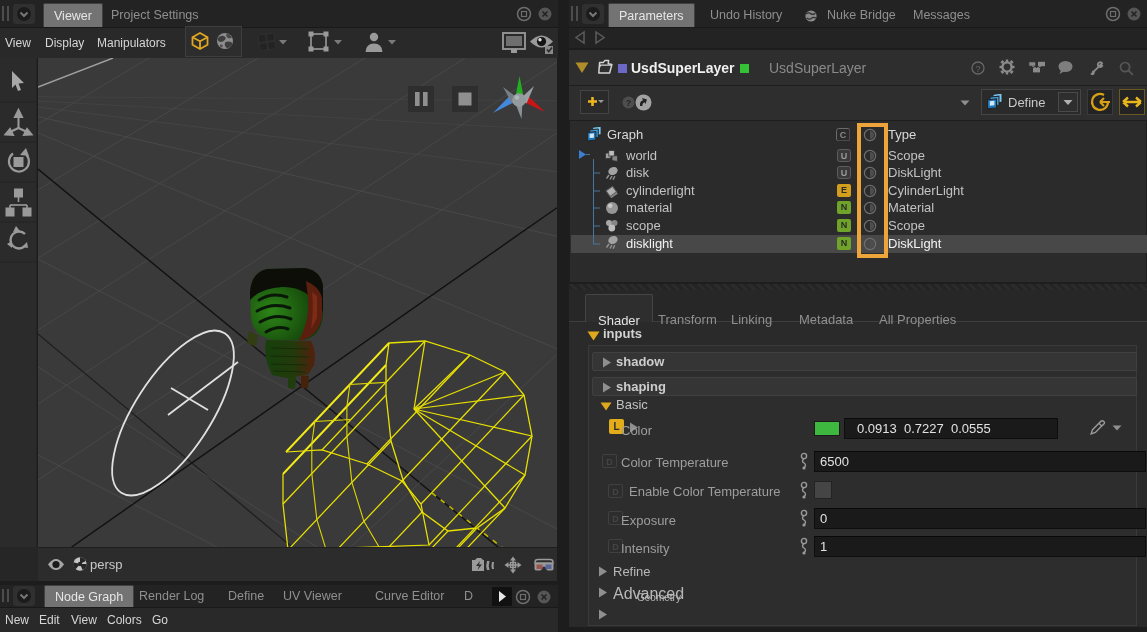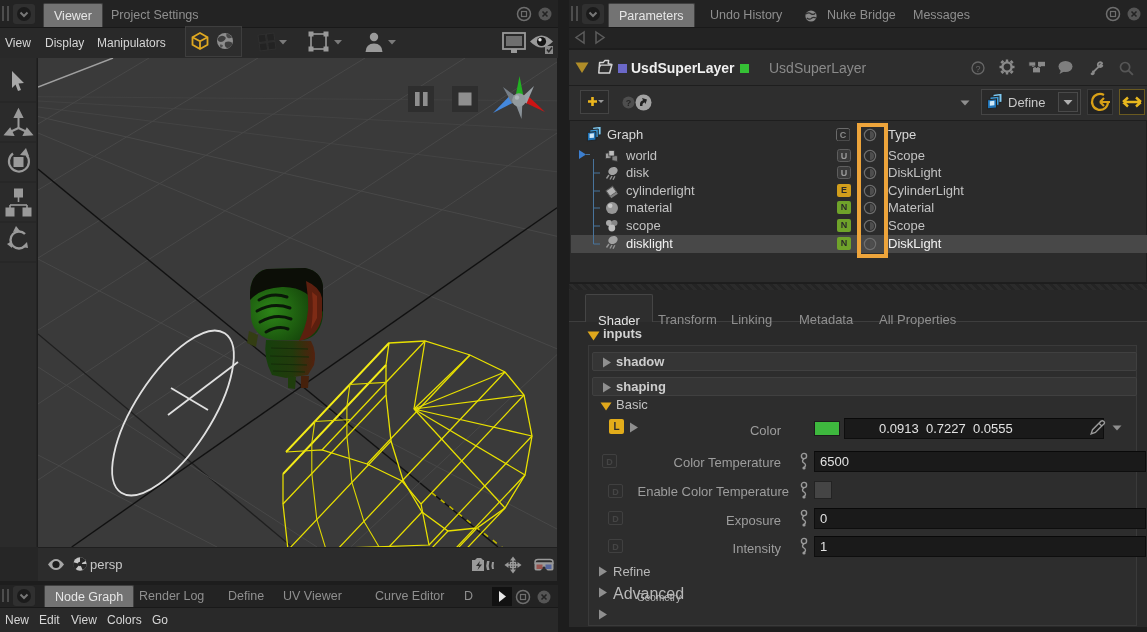--- a/index.html
+++ b/index.html
@@ -613,21 +613,21 @@
   <div class="abs" style="left:287px;top:2px;width:31px;height:135px;border:4px solid #eda43b;"></div>
 </div>
 
 <div class="abs" style="left:569px;top:284px;width:578px;height:13px;background:repeating-linear-gradient(45deg,#242424 0 3px,#2b2b2b 3px 6px);"></div>
 
 <div id="props" class="abs" style="left:569px;top:290px;width:578px;height:337px;background:#2a2a2a;">
   <style>
     .ptab{position:absolute;top:4px;height:28px;line-height:28px;padding:12px 12px;font-size:13px;color:#8f8f8f;}
     .ptab.active{background:#2e2e2e;border:1px solid #454545;border-bottom:none;color:#e2e2e2;border-radius:2px 2px 0 0;}
     .gbar{position:absolute;left:23px;width:545px;height:19px;background:#353535;border:1px solid #404040;border-radius:2px;font-size:13px;font-weight:bold;color:#cdcdcd;}
-    .lbl{position:absolute;width:160px;text-align:right;font-size:13px;color:#9d9d9d;}
+    .lbl{position:absolute;width:160px;text-align:left;font-size:13px;color:#9d9d9d;}
     .dbadge{position:absolute;width:15px;height:14px;border:1px solid #404040;border-radius:2px;font-size:9px;font-weight:bold;color:#454545;text-align:center;line-height:14px;}
   </style>
   <div class="abs" style="left:0;top:0;width:578px;height:32px;background:#272727;border-bottom:1px solid #3e3e3e;"></div>
   <div class="ptab active" style="left:16px;">Shader</div>
   <div class="ptab" style="left:77px;">Transform</div>
   <div class="ptab" style="left:150px;">Linking</div>
   <div class="ptab" style="left:218px;">Metadata</div>
   <div class="ptab" style="left:298px;">All Properties</div>
 
   <svg class="abs" style="left:18px;top:41px;" width="13" height="10">
@@ -654,21 +654,21 @@
       <path d="M0.5 0.5 L11.5 0.5 L6 8.5 Z" fill="#e0a81c"></path>
     </svg>
   <div class="abs" style="left:47px;top:107px;font-size:13px;color:#c2c2c2;">Basic</div>
 
   <div class="abs" style="left:40px;top:129px;width:15px;height:15px;background:#e2ac1a;border-radius:2px;color:#2c2c2c;font-weight:bold;font-size:10px;text-align:center;line-height:15px;">L</div>
   <svg class="abs" style="left:60px;top:132px;" width="10" height="11">
       <path d="M1 0.5 L9 5.5 L1 10.5 Z" fill="#8f8f8f"></path>
     </svg>
   <div class="lbl" style="left:52px;top:133px;">Color</div>
   <div class="abs" style="left:245px;top:131px;width:26px;height:15px;background:#3eb83e;border:1px solid #1c1c1c;"></div>
-  <div class="field mono" style="left:275px;top:128px;width:260px;height:21px;font-size:13px;line-height:19px;padding-left:22px;"><span style="padding-left:12px;">0.0913&nbsp;&nbsp;0.7227&nbsp;&nbsp;0.0555</span></div>
+  <div class="field mono" style="left:275px;top:128px;width:214px;height:21px;font-size:13px;line-height:19px;"><span style="padding-left:12px;">0.0913&nbsp;&nbsp;0.7227&nbsp;&nbsp;0.0555</span></div>
   <svg class="abs" style="left:520px;top:129px;" width="17" height="17" viewBox="0 0 24 24">
     <path d="M3 21 L5 15 L14 6 L18 10 L9 19 Z M14 6 L17 3 Q19 1.5 21 3.5 Q22.8 5.5 21 7 L18 10" fill="none" stroke="#9a9a9a" stroke-width="2"></path>
   </svg>
   <svg class="abs" style="left:542px;top:134px;" width="12" height="8">
       <path d="M1.5 1.5 L6 6.5 L10.5 1.5 Z" fill="#8f8f8f"></path>
     </svg>
 
   <div class="dbadge" style="left:33px;top:164px;">D</div>
   <div class="lbl" style="left:52px;top:165px;">Color Temperature</div>
   <svg class="abs" style="left:229px;top:162px;" width="13" height="18" viewBox="0 0 13 18">

